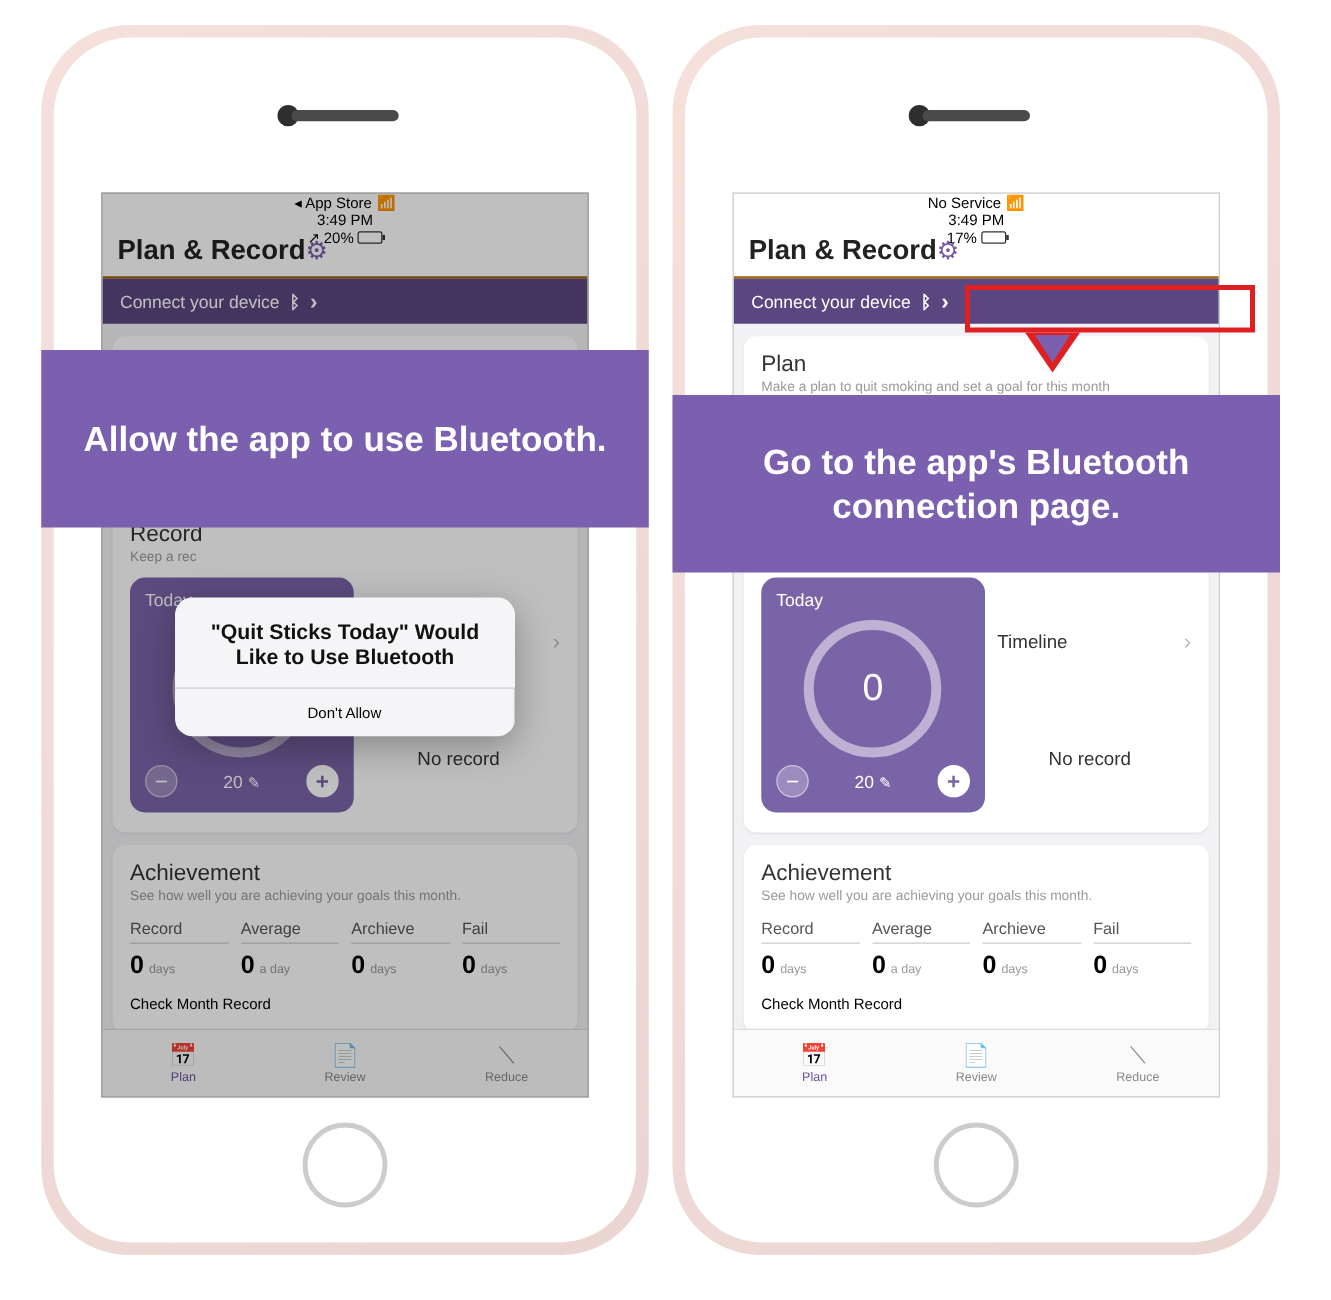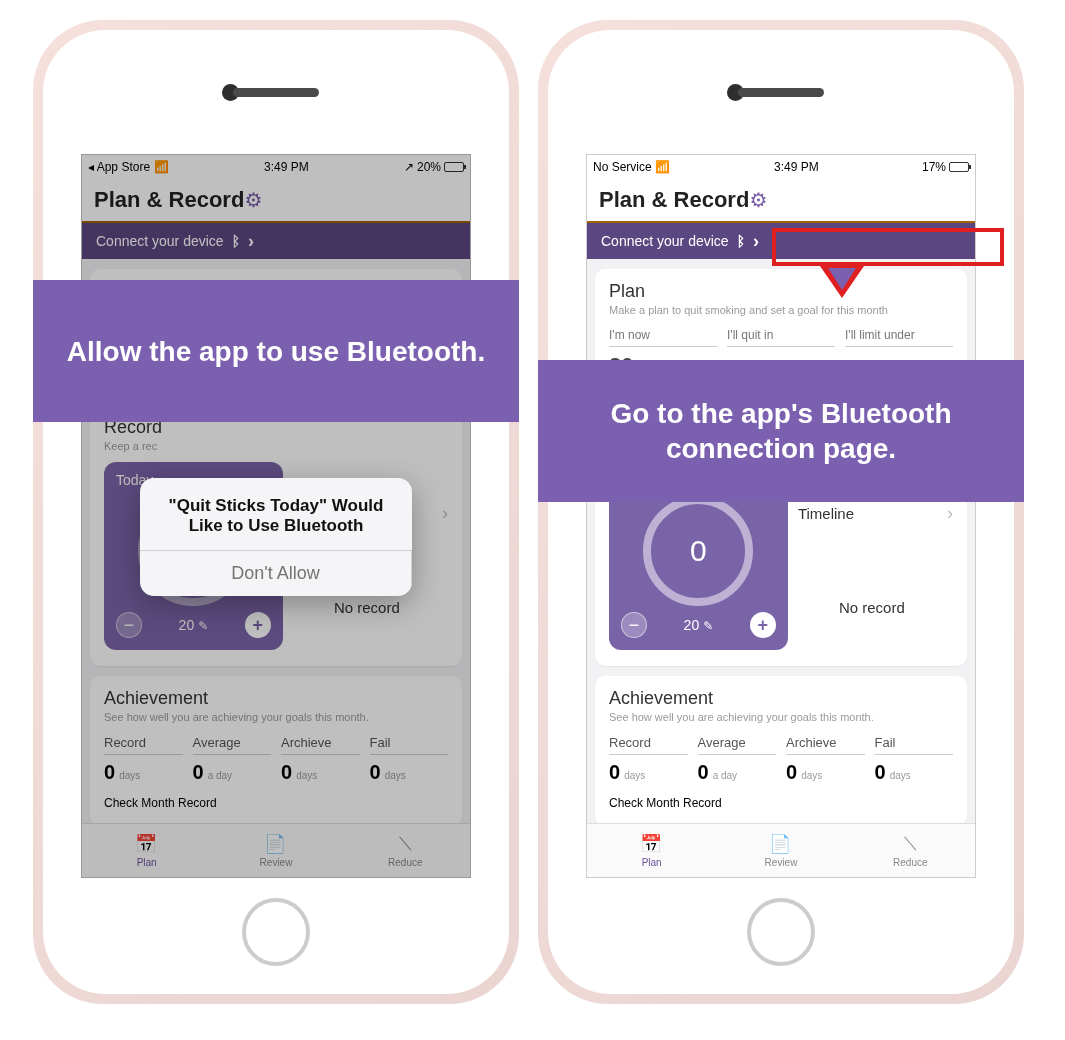--- a/index.html
+++ b/index.html
@@ -10,21 +10,21 @@
 .phone.right { left: 538px; top: 20px; }
 .phone-inner { width: 100%; height: 100%; background: #fff; border-radius: 62px; padding: 12px; position: relative; }
 .phone-bezel { width: 100%; height: 100%; border-radius: 54px; background: #fff; position: relative; overflow: hidden; }
 .speaker { position: absolute; top: 46px; left: 50%; transform: translateX(-50%); width: 86px; height: 9px; background: #4a4a4a; border-radius: 5px; }
 .camera { position: absolute; top: 42px; left: 167px; width: 17px; height: 17px; background: #2e2e2e; border-radius: 50%; }
 .home-btn { position: absolute; bottom: 16px; left: 50%; transform: translateX(-50%); width: 68px; height: 68px; border: 4px solid #ccc; border-radius: 50%; background: #fff; }
 
 .screen { position: absolute; top: 112px; left: 26px; right: 26px; bottom: 104px; background: #f2f2f5; overflow: hidden; border: 1px solid #ccc; }
 .screen.dim { filter: brightness(0.75); }
 
-.status-bar { height: 24px; background: #fff; display: flex; align-items: center; justify-content: space-between; padding: 0 6px; font-size: 12px; font-weight: 500; }
+.status-bar { height: 24px; background: #fff; display: flex; align-items: center; justify-content: space-between; padding: 0 6px; font-size: 12px; font-weight: 500; flex-direction: column; }
 .status-left { display: flex; align-items: center; gap: 4px; }
 .status-right { display: flex; align-items: center; gap: 3px; }
 .battery-box { width: 20px; height: 10px; border: 1px solid #333; border-radius: 2px; position: relative; }
 .battery-box::after { content: ""; position: absolute; right: -3px; top: 2px; width: 2px; height: 4px; background: #333; }
 .battery-fill { height: 100%; width: 20%; background: #e74c3c; }
 
 .nav-bar { height: 44px; background: #fff; display: flex; align-items: center; justify-content: flex-start; padding: 0 12px; border-bottom: 2px solid #a16207; }
 .nav-title { font-size: 22px; font-weight: 600; color: #222; }
 .gear { color: #7a5ba6; font-size: 20px; }
 
@@ -66,32 +66,32 @@
 .ach-col .u { font-size: 10px; color: #999; }
 .check-month { font-size: 12px; font-weight: 400; margin-top: 12px; }
 
 .tab-bar { position: absolute; bottom: 0; left: 0; right: 0; height: 54px; background: #fafafa; border-top: 1px solid #ddd; display: flex; }
 .tab { flex: 1; display: flex; flex-direction: column; align-items: center; justify-content: center; gap: 2px; font-size: 10px; color: #888; }
 .tab.active { color: #6b52a0; }
 .tab-icon { width: 22px; height: 22px; display: flex; align-items: center; justify-content: center; font-size: 18px; }
 
 .overlay-banner { position: absolute; left: 0; right: 0; background: #7b60b0; color: #fff; font-size: 28px; font-weight: 700; text-align: center; display: flex; align-items: center; justify-content: center; padding: 14px 20px; line-height: 1.25; }
 .overlay-banner.b1 { top: 260px; height: 142px; }
-.overlay-banner.b2 { top: 296px; height: 142px; margin-top: 44px; }
+.overlay-banner.b2 { top: 296px; height: 142px; }
 
 .highlight-box { position: absolute; border: 4px solid #e02020; }
 .callout-arrow { position: absolute; width: 0; height: 0; border-left: 22px solid transparent; border-right: 22px solid transparent; border-bottom: 32px solid #e02020; }
 .callout-arrow::after { content: ""; position: absolute; left: -14px; top: 8px; width: 0; height: 0; border-left: 14px solid transparent; border-right: 14px solid transparent; border-bottom: 22px solid #7b60b0; }
 
 .alert { position: absolute; left: 50%; transform: translateX(-50%); top: 436px; width: 272px; background: #f5f5f7; border-radius: 14px; overflow: hidden; box-shadow: 0 8px 30px rgba(0,0,0,0.3); z-index: 50; }
 .alert-body { padding: 18px 16px 14px; text-align: center; }
 .alert-title { font-size: 17px; font-weight: 600; color: #111; }
 .alert-msg { font-size: 13px; color: #555; margin-top: 4px; }
 .alert-btns { display: flex; border-top: 1px solid #d0d0d4; }
-.alert-btn { flex: 1; padding: 12px 0; text-align: center; font-size: 18px; color: #737373; }
+.alert-btn { flex: 1; padding: 12px 0; text-align: center; font-size: 12px; color: #000000; }
 .alert-btn:first-child { border-right: 1px solid #d0d0d4; }
 .alert-btn.bold { font-weight: 600; }
 </style>
 </head>
 <body>
 
 <div class="phone left">
   <div class="phone-inner">
       <div class="phone-bezel">
     <div class="camera"></div>

